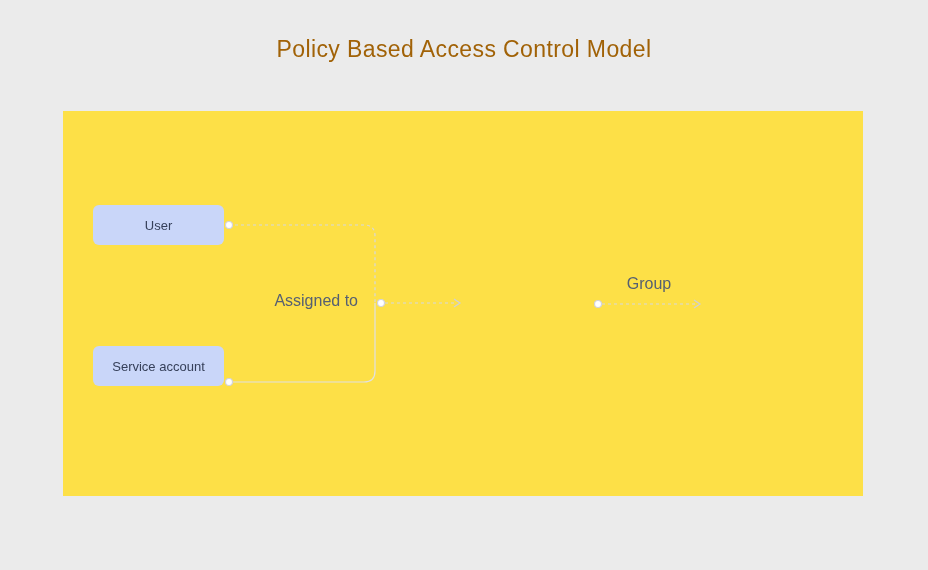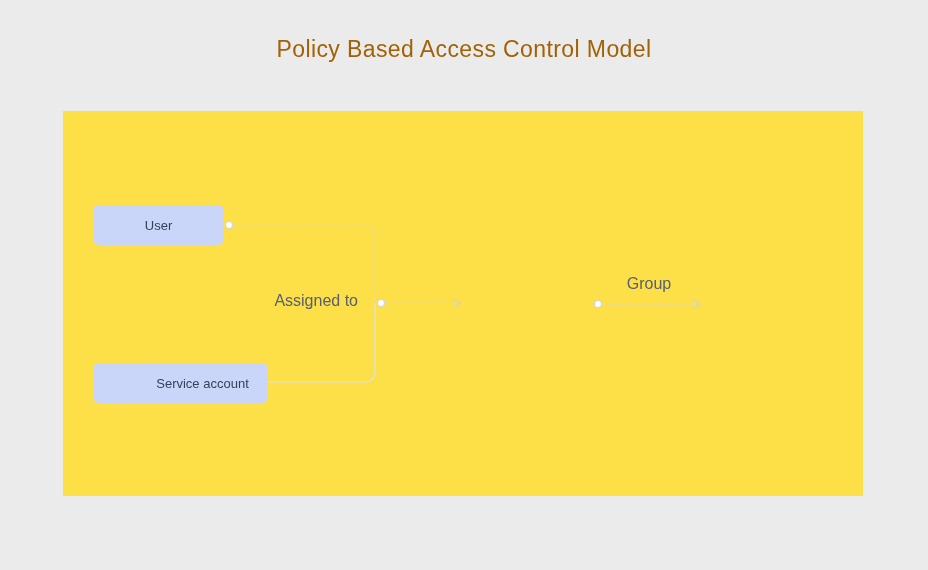--- a/index.html
+++ b/index.html
@@ -44,21 +44,21 @@
     position: absolute;
     border-radius: 6px;
     display: flex;
     align-items: center;
     justify-content: center;
     font-size: 13px;
     color: #36405a;
     cursor: grab;
   }
   .node-user           { left: 30px;  top: 94px;  width: 131px; height: 40px; }
-  .node-service        { left: 30px;  top: 252px; width: 131px; height: 40px; padding-left: 44px; }
+  .node-service        { left: 30px;  top: 235px; width: 131px; height: 40px; }
   .node-roles          { left: 399px; top: 174px; width: 131px; height: 38px; }
   .node-policies       { left: 640px; top: 176px; width: 131px; height: 38px; }
   .edge-label {
     position: absolute;
     font-size: 16px;
     color: #56607:; 
     color: #566072;
   }
   .label-assigned {
     left: 180px;

